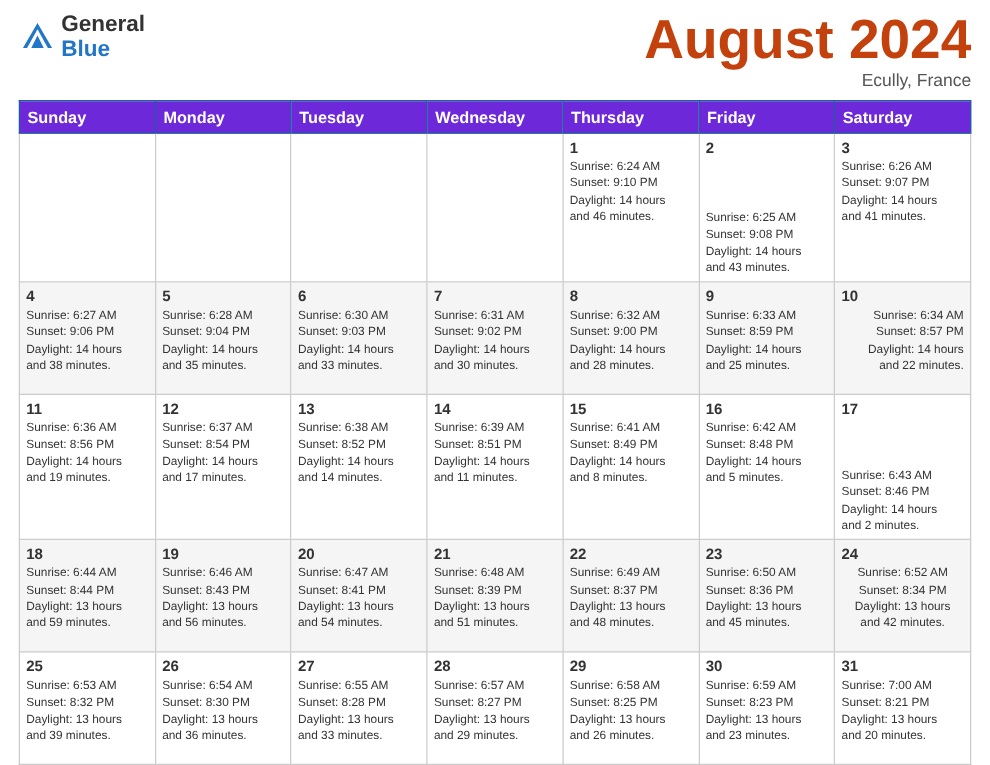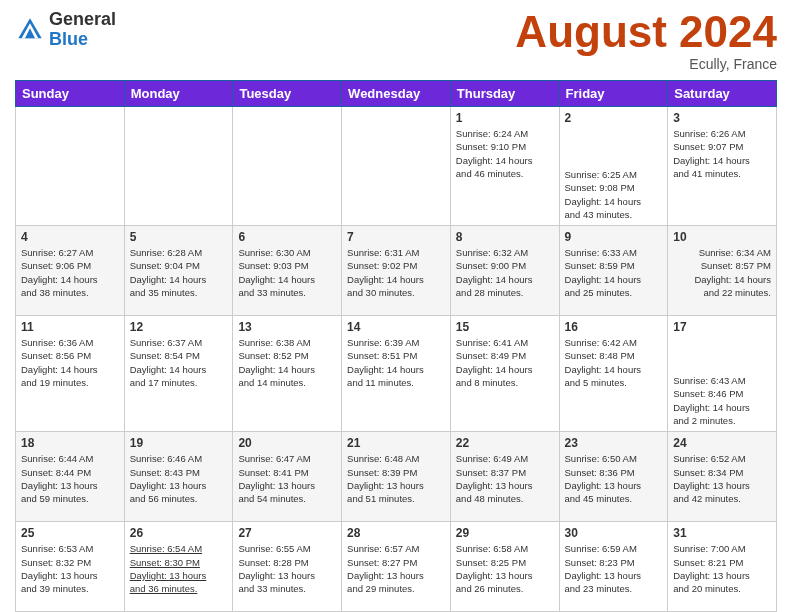--- a/index.html
+++ b/index.html
@@ -304,37 +304,37 @@
           </td>
           <td>
             <div class="day-num">23</div>
             <div class="day-info" style="white-space: pre-line;">Sunrise: 6:50 AM
 Sunset: 8:36 PM
 Daylight: 13 hours
 and 45 minutes.</div>
           </td>
           <td>
             <div class="day-num">24</div>
-            <div class="day-info" style="white-space: pre-line;">Sunrise: 6:52 AM
+            <div class="day-info" style="white-space: pre-line; text-align: center;">Sunrise: 6:52 AM
 Sunset: 8:34 PM
 Daylight: 13 hours
 and 42 minutes.</div>
           </td>
         </tr>
         <tr>
           <td>
             <div class="day-num">25</div>
             <div class="day-info" style="white-space: pre-line;">Sunrise: 6:53 AM
 Sunset: 8:32 PM
 Daylight: 13 hours
 and 39 minutes.</div>
           </td>
           <td>
             <div class="day-num">26</div>
-            <div class="day-info" style="white-space: pre-line; text-decoration: underline;">Sunrise: 6:54 AM
+            <div class="day-info" style="white-space: pre-line;">Sunrise: 6:54 AM
 Sunset: 8:30 PM
 Daylight: 13 hours
 and 36 minutes.</div>
           </td>
           <td>
             <div class="day-num">27</div>
             <div class="day-info" style="white-space: pre-line;">Sunrise: 6:55 AM
 Sunset: 8:28 PM
 Daylight: 13 hours
 and 33 minutes.</div>

